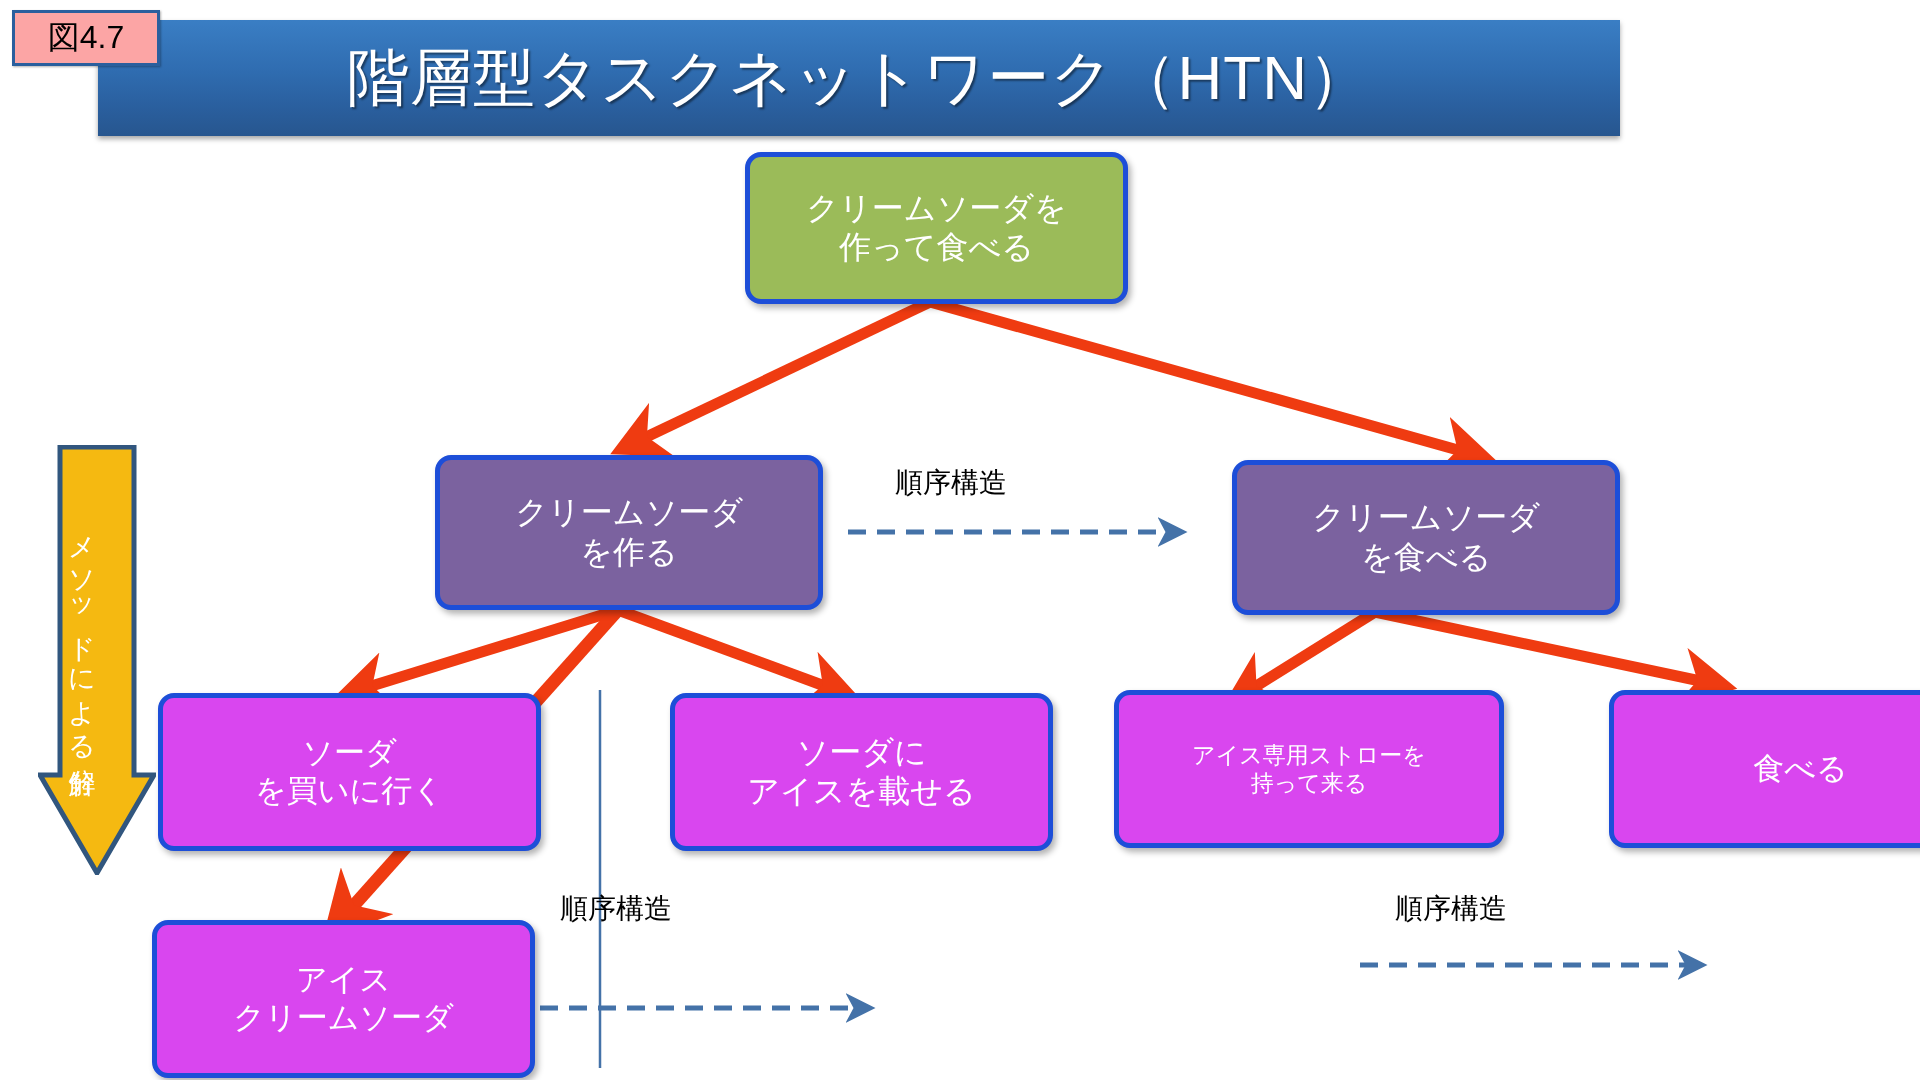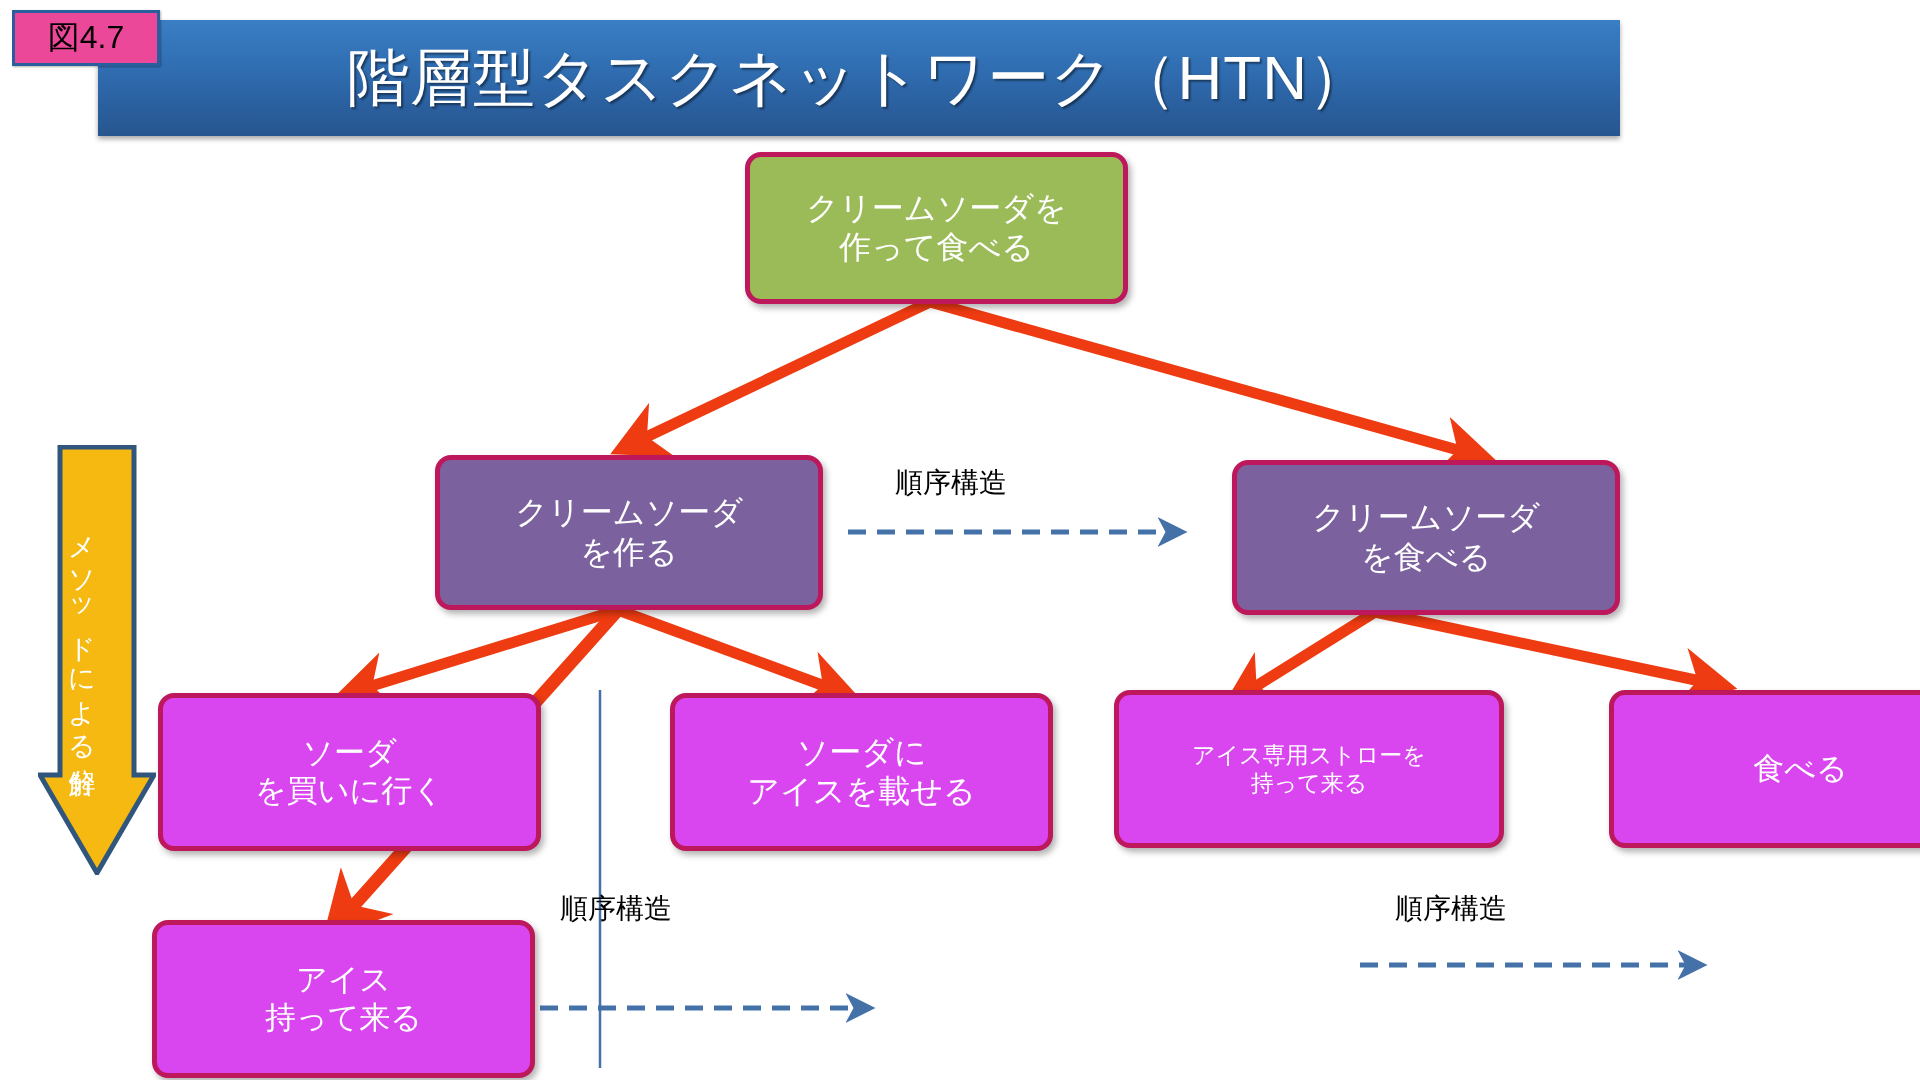--- a/index.html
+++ b/index.html
@@ -44,21 +44,21 @@
     letter-spacing: 1px;
     text-shadow: 2px 2px 2px rgba(0,0,0,0.45);
     white-space: nowrap;
   }
   #figure-badge {
     position: absolute;
     left: 12px;
     top: 10px;
     width: 142px;
     height: 50px;
-    background: #ec4899;
+    background: #fca5a5;
     border: 3px solid #2a5f9e;
     display: flex;
     align-items: center;
     justify-content: center;
     font-size: 32px;
     color: #000000;
     z-index: 5;
     box-shadow: 1px 1px 2px rgba(0,0,0,0.3);
   }
 
@@ -76,21 +76,21 @@
   .node {
     position: absolute;
     border-radius: 16px;
     display: flex;
     align-items: center;
     justify-content: center;
     text-align: center;
     color: #ffffff;
     line-height: 1.22;
     box-sizing: border-box;
-    border: 5px solid #be185d;
+    border: 5px solid #1d4ed8;
     box-shadow: 3px 4px 6px rgba(0,0,0,0.30);
     z-index: 4;
     white-space: pre-line;
     padding: 2px 6px;
   }
   .node.goal   { background: #9bbb59; }
   .node.method { background: #7b629f; font-family: Liberation Serif, serif; }
   .node.prim   { background: #d946ef; }
 
   
@@ -185,21 +185,21 @@
   <div class="node method" style="left:1232px; top:460px; width:388px; height:155px; font-size:32px;">クリームソーダ
 を食べる</div>
 
   <div class="node prim" style="left:158px; top:693px; width:383px; height:158px; font-size:31px;">ソーダ
 を買いに行く</div>
 
   <div class="node prim" style="left:670px; top:693px; width:383px; height:158px; font-size:32px;">ソーダに
 アイスを載せる</div>
 
   <div class="node prim" style="left:152px; top:920px; width:383px; height:158px; font-size:31px;">アイス
-持って来る</div>
+クリームソーダ</div>
 
   <div class="node prim" style="left:1114px; top:690px; width:390px; height:158px; font-size:23px;">アイス専用ストローを
 持って来る</div>
 
   <div class="node prim" style="left:1609px; top:690px; width:383px; height:158px; font-size:31px;">食べる</div>
 
   <div class="seq-label" style="left:895px; top:464px;">順序構造</div>
   <div class="seq-label" style="left:560px; top:890px;">順序構造</div>
   <div class="seq-label" style="left:1395px; top:890px;">順序構造</div>
 

